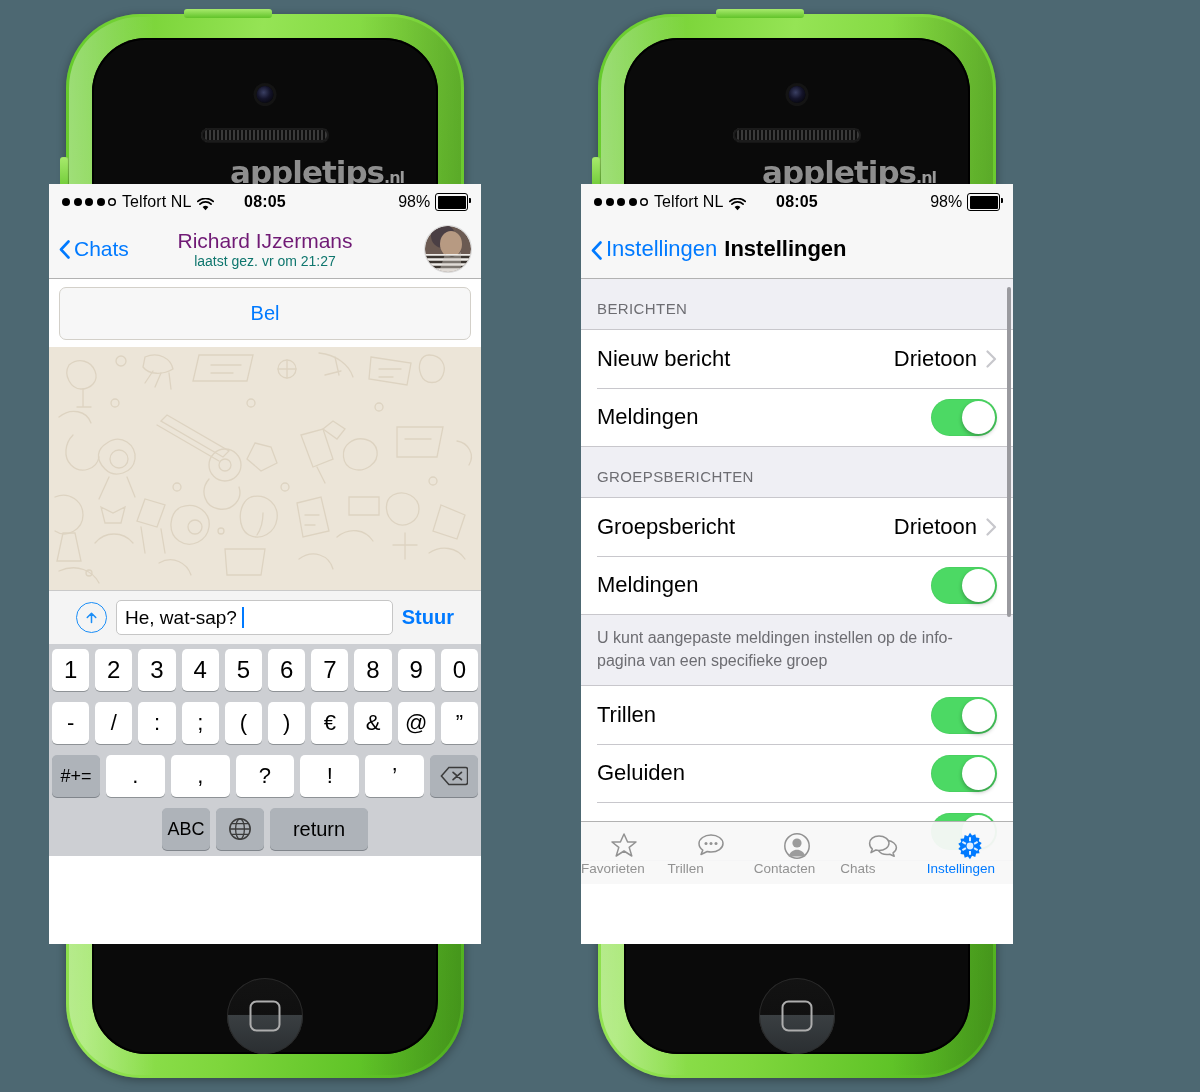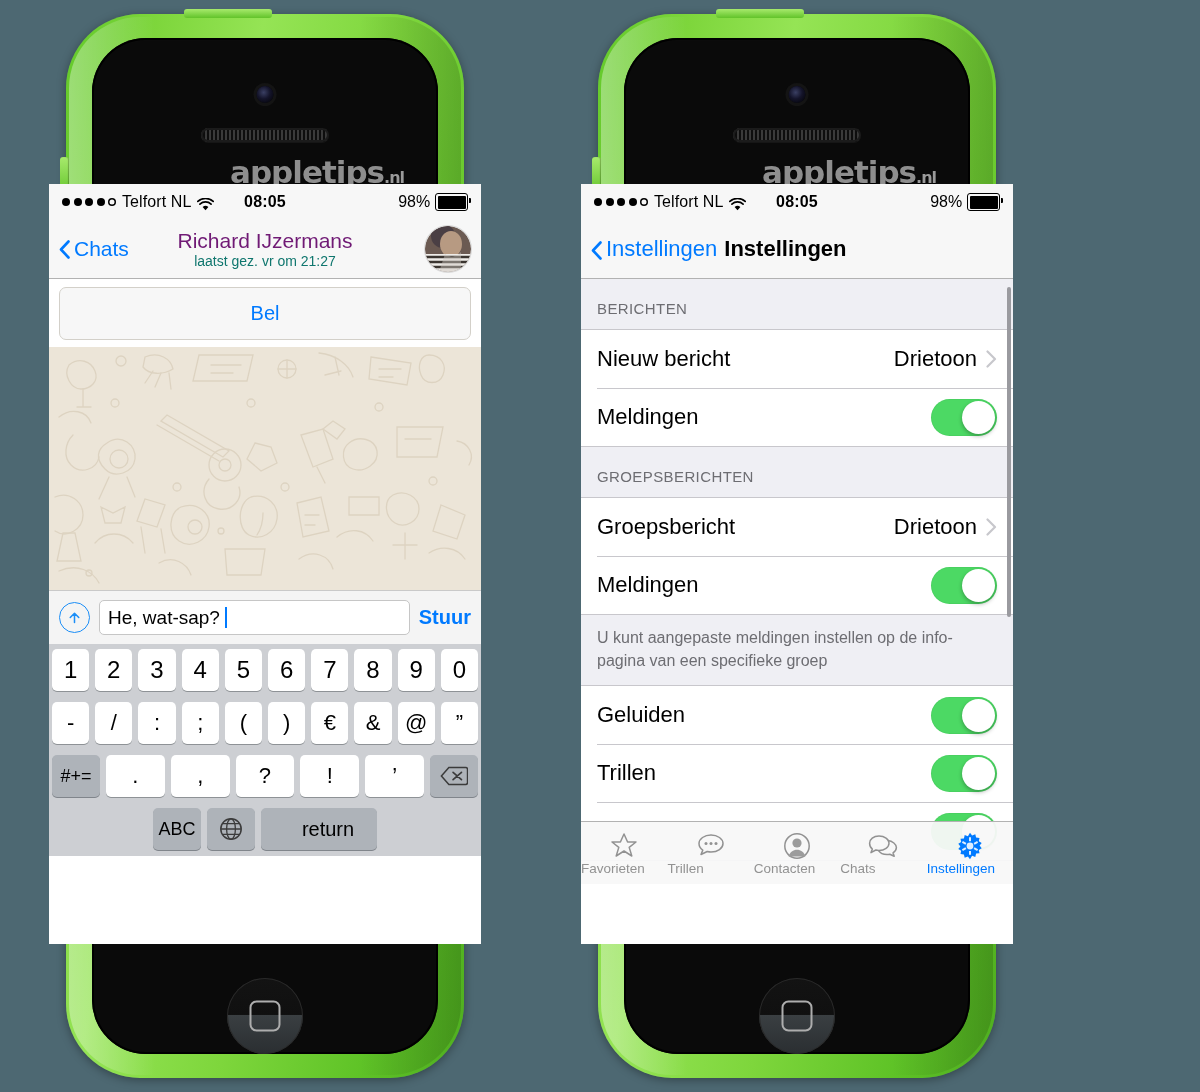--- a/index.html
+++ b/index.html
@@ -98,41 +98,41 @@
   
   .actionbar{display:flex;gap:9px;padding:8px 10px 7px;}
   .actionbar .abtn{flex:1;background:#f7f7f7;border:1px solid #d3d0c9;border-radius:7px;
     text-align:center;color:#007aff;font-size:20px;padding:14px 0;}
 
   
   .wallpaper{position:relative;height:243px;background:#ece5d8;overflow:hidden;}
   .wallpaper svg{position:absolute;inset:0;width:100%;height:100%;}
 
   
-  .inputbar{display:flex;align-items:center;gap:9px;padding:9px 10px;
+  .inputbar{display:flex;align-items:center;gap:9px;padding:9px 27px;
     background:#f4f4f4;border-top:1px solid #c9c9c9;}
   .upbtn{width:29px;height:29px;border-radius:50%;border:1.6px solid #1b8ef7;
     display:flex;align-items:center;justify-content:center;flex:none;}
   .textfield{flex:1;background:#fff;border:1px solid #c6c6c6;border-radius:5px;
     height:33px;display:flex;align-items:center;padding:0 8px;font-size:19px;color:#000;}
   .caret{display:inline-block;width:2px;height:21px;background:#007aff;margin-left:5px;}
   .sendbtn{color:#007aff;font-size:20px;font-weight:700;flex:none;}
 
   
   .keyboard{background:#cdcfd3;padding:5px 3px 4px;}
   .krow{display:flex;justify-content:center;gap:6px;margin-bottom:11px;}
   .krow:last-child{margin-bottom:2px;}
   .key{background:#fff;border-radius:5px;height:42px;flex:1;
     display:flex;align-items:center;justify-content:center;
     font-size:24px;color:#000;box-shadow:0 1px 0 #8e9296;}
   .key.dark{background:#aeb3b9;box-shadow:0 1px 0 #80858b;font-size:18px;}
   .key.w-abc{flex:0 0 48px;}
   .key.w-globe{flex:0 0 48px;}
   .key.w-space{flex:1 1 auto;font-size:20px;}
-  .key.w-return{flex:0 0 98px;font-size:20px;padding-left:18px;}
+  .key.w-return{flex:0 0 98px;font-size:20px;}
   .key.w-shift{flex:0 0 48px;}
   .key.w-back{flex:0 0 48px;}
   .key.sym{font-size:22px;}
 
   
   .nav-set{height:58px;display:flex;align-items:center;padding:0 10px;}
   .nav-set .backlink{font-size:22px;}
   .nav-set .settitle{font-size:22px;font-weight:700;color:#000;margin-left:7px;}
   .tableview{background:#efeff4;height:605px;position:relative;overflow:hidden;}
   .sec-head{font-size:15px;color:#6d6d72;letter-spacing:.4px;padding:21px 16px 12px;}
@@ -478,27 +478,27 @@
               <span class="label">Meldingen</span>
               <span class="toggle">
                   <b></b>
                 </span>
             </div>
           </div>
           <div class="sec-foot">U kunt aangepaste meldingen instellen op de info-pagina van een specifieke groep</div>
 
           <div class="cellgroup">
             <div class="cell">
-              <span class="label">Geluiden</span>
+              <span class="label">Trillen</span>
               <span class="toggle">
                   <b></b>
                 </span>
             </div>
             <div class="cell">
-              <span class="label">Trillen</span>
+              <span class="label">Geluiden</span>
               <span class="toggle">
                   <b></b>
                 </span>
             </div>
             <div class="cell">
               <span class="toggle">
                   <b></b>
                 </span>
             </div>
           </div>

